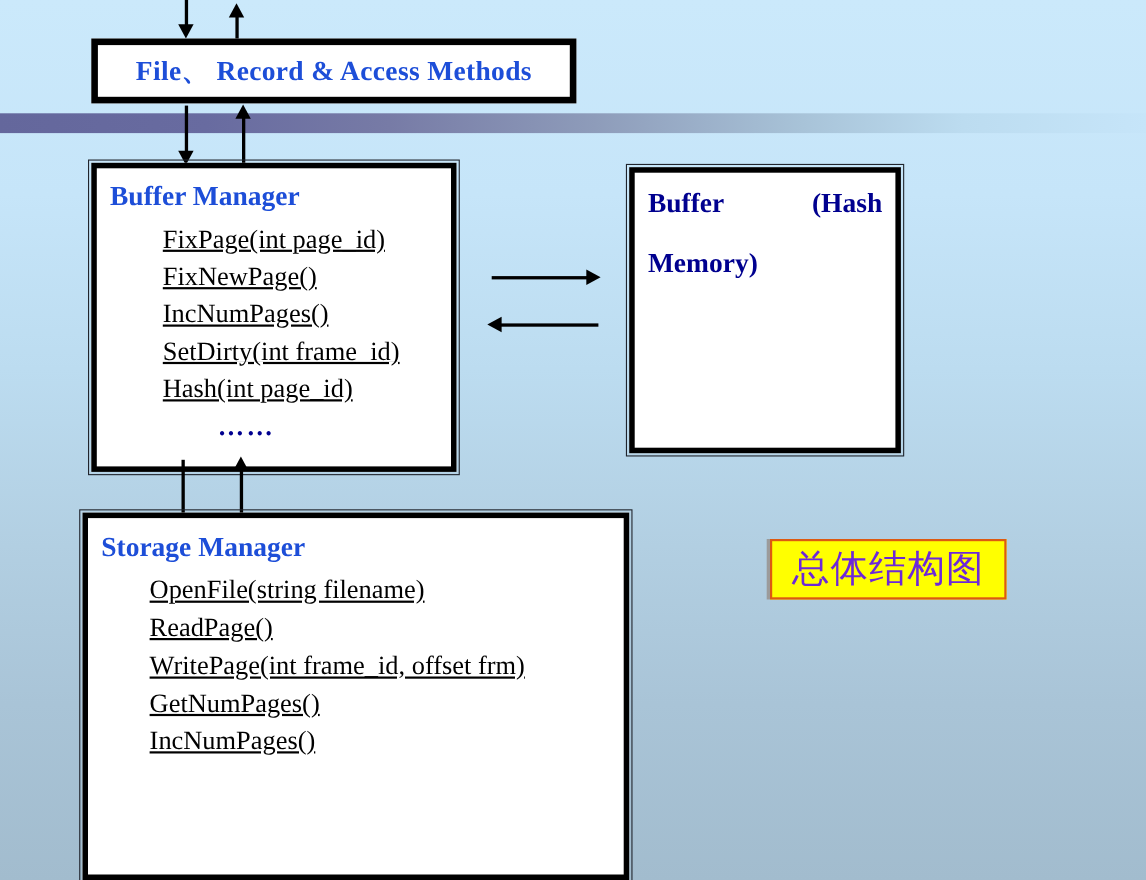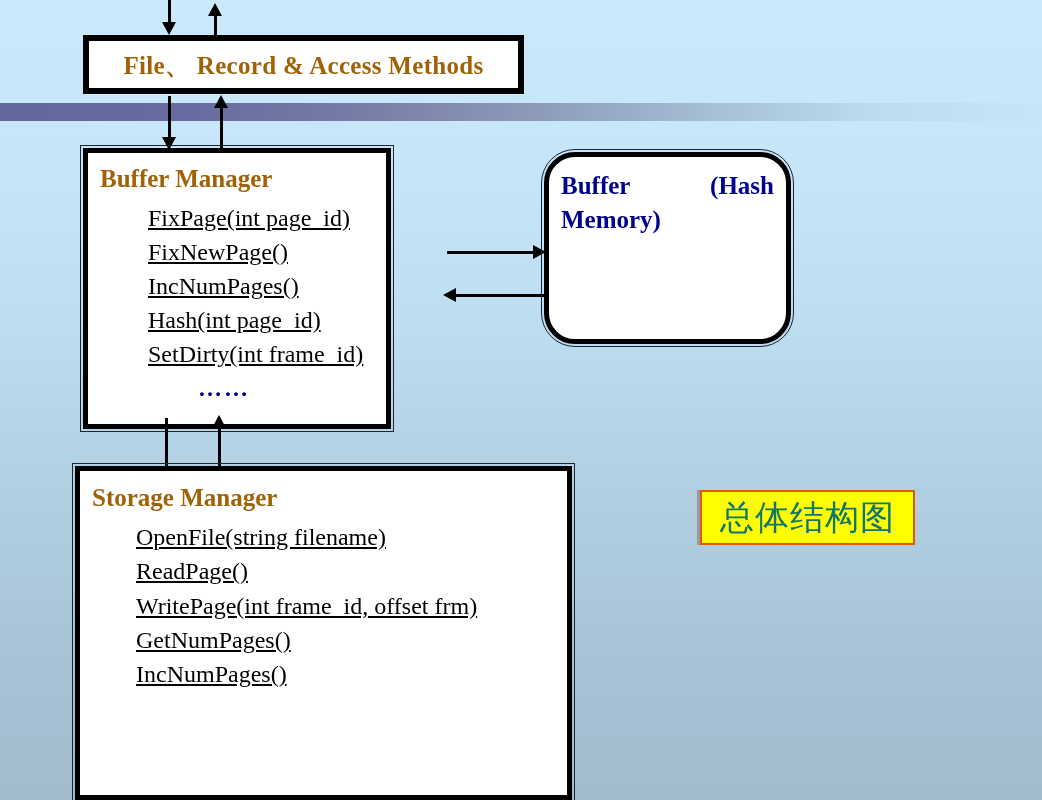--- a/index.html
+++ b/index.html
@@ -39,21 +39,21 @@
   .box-plain {
     border: 6px solid #000000;
   }
   .box-double {
     border: 5px solid #000000;
     outline: 1px solid #20242c;
     outline-offset: 2px;
   }
 
   .box-title {
-    color: #a16207;
+    color: #1d4ed8;
     font-weight: bold;
     font-size: 25px;
     line-height: 1.12;
   }
   .box-title.center {
     text-align: center;
   }
 
   
   #file-box {
@@ -67,21 +67,21 @@
     left: 0;
     right: 0;
     top: 11px;
     letter-spacing: 0.3px;
   }
 
   
   #buffer-manager-box {
     left: 83px;
     top: 148px;
-    width: 308px;
+    width: 332px;
     height: 281px;
   }
   #buffer-manager-box .box-title {
     position: absolute;
     left: 12px;
     top: 12px;
   }
   .method-list {
     position: absolute;
     left: 60px;
@@ -103,42 +103,42 @@
   .ellipsis-dots {
     color: #00008f;
     font-weight: bold;
     font-size: 24px;
     letter-spacing: 2px;
     padding-left: 50px;
   }
 
   
   #buffer-memory-box {
-    left: 544px;
+    left: 572px;
     top: 152px;
     width: 247px;
-    height: 192px;
-    border-radius: 31px;
+    height: 260px;
   }
   #buffer-memory-box .mm-title {
     position: absolute;
     left: 12px;
     right: 12px;
     top: 12px;
     color: #00008f;
     font-weight: bold;
     font-size: 25px;
     line-height: 1.35;
   }
   #buffer-memory-box .mm-line1 {
     display: flex;
     justify-content: space-between;
   }
   #buffer-memory-box .mm-line2 {
     display: block;
+    margin-top: 20px;
   }
 
   
   #storage-manager-box {
     left: 75px;
     top: 466px;
     width: 497px;
     height: 334px;
   }
   #storage-manager-box .box-title {
@@ -167,21 +167,21 @@
     width: 215px;
     height: 55px;
     background: #ffff00;
     border: 2px solid #dd5a11;
     box-sizing: border-box;
     box-shadow: -3px 0 0 0 #9b9b9b;
   }
   #caption-box .caption-text {
     display: block;
     text-align: center;
-    color: #0f766e;
+    color: #6d28d9;
     font-family: Liberation Sans, sans-serif;
     font-weight: normal;
     font-size: 34px;
     line-height: 51px;
     letter-spacing: 1px;
   }
 
   
   .conn {
     position: absolute;
@@ -237,22 +237,22 @@
 
   <div class="conn conn-v" style="left:220px; top:100px; height:50px;"></div>
   <div class="arrowhead ah-up" style="left:214px; top:95px;"></div>
 
   <div id="buffer-manager-box" class="box box-double">
     <div class="box-title">Buffer Manager</div>
     <ul class="method-list">
       <li><span class="u">FixPage(int page_id)</span></li>
       <li><span class="u">FixNewPage()</span></li>
       <li><span class="u">IncNumPages()</span></li>
+      <li><span class="u">SetDirty(int frame_id)</span></li>
       <li><span class="u">Hash(int page_id)</span></li>
-      <li><span class="u">SetDirty(int frame_id)</span></li>
       <li><span class="ellipsis-dots">……</span></li>
     </ul>
   </div>
 
   <div class="conn conn-h" style="left:447px; top:251px; width:92px;"></div>
   <div class="arrowhead ah-right" style="left:533px; top:245px;"></div>
 
   <div class="conn conn-h" style="left:452px; top:294px; width:92px;"></div>
   <div class="arrowhead ah-left" style="left:443px; top:288px;"></div>
 

